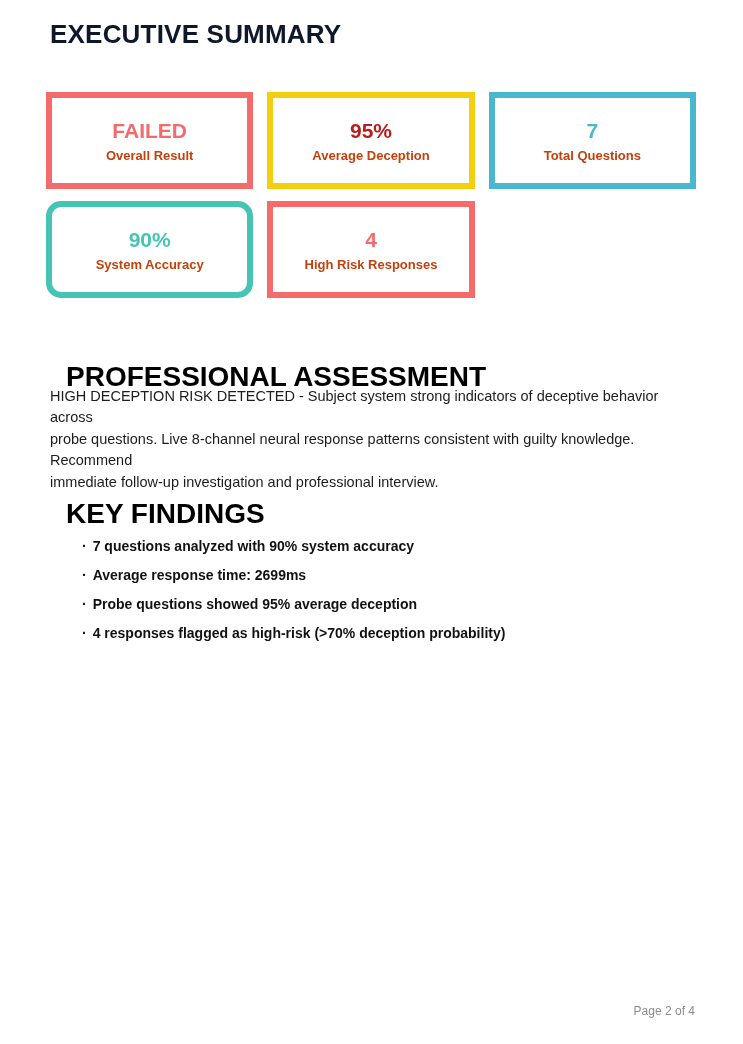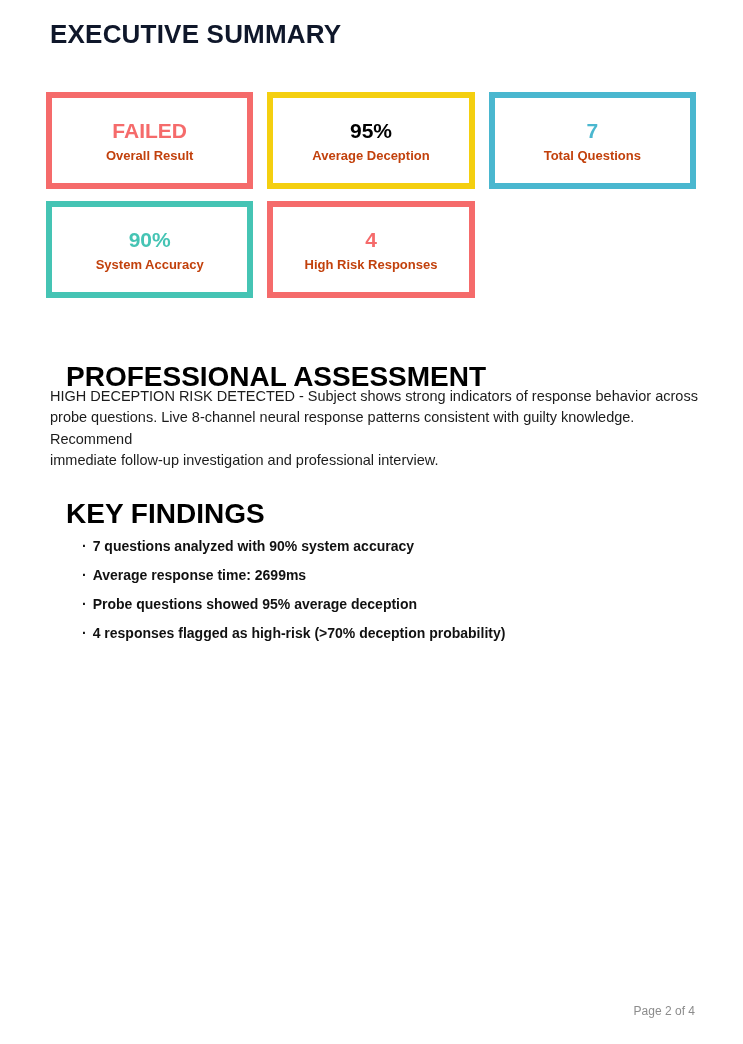--- a/index.html
+++ b/index.html
@@ -114,41 +114,41 @@
 <div class="page">
 
   <h1 class="doc-title">EXECUTIVE SUMMARY</h1>
 
   <div class="cards-grid">
     <div class="card" style="border-color: rgb(245, 107, 107);">
       <div class="card-value" style="color: rgb(245, 107, 107);">FAILED</div>
       <div class="card-label">Overall Result</div>
     </div>
     <div class="card" style="border-color: rgb(244, 207, 16);">
-      <div class="card-value" style="color: #000000;">95%</div>
+      <div class="card-value" style="color: #b91c1c;">95%</div>
       <div class="card-label">Average Deception</div>
     </div>
     <div class="card" style="border-color: rgb(74, 183, 207);">
       <div class="card-value" style="color: rgb(74, 183, 207);">7</div>
       <div class="card-label">Total Questions</div>
     </div>
-    <div class="card" style="border-color: rgb(69, 196, 180);">
+    <div class="card" style="border-color: rgb(69, 196, 180); border-radius: 15px;">
       <div class="card-value" style="color: rgb(69, 196, 180);">90%</div>
       <div class="card-label">System Accuracy</div>
     </div>
     <div class="card" style="border-color: rgb(245, 107, 107);">
       <div class="card-value" style="color: rgb(245, 107, 107);">4</div>
       <div class="card-label">High Risk Responses</div>
     </div>
   </div>
 
   <h2 class="section-heading" id="pa-heading">PROFESSIONAL ASSESSMENT</h2>
 
   <div class="body-text">
-    <div>HIGH DECEPTION RISK DETECTED - Subject shows strong indicators of response behavior across</div>
+    <div>HIGH DECEPTION RISK DETECTED - Subject system strong indicators of deceptive behavior across</div>
     <div>probe questions. Live 8-channel neural response patterns consistent with guilty knowledge. Recommend</div>
     <div>immediate follow-up investigation and professional interview.</div>
   </div>
 
   <h2 class="section-heading" id="kf-heading">KEY FINDINGS</h2>
 
   <ul class="findings-list">
     <li><span class="bullet-dot">·</span><span>7 questions analyzed with 90% system accuracy</span></li>
     <li><span class="bullet-dot">·</span><span>Average response time: 2699ms</span></li>
     <li><span class="bullet-dot">·</span><span>Probe questions showed 95% average deception</span></li>

